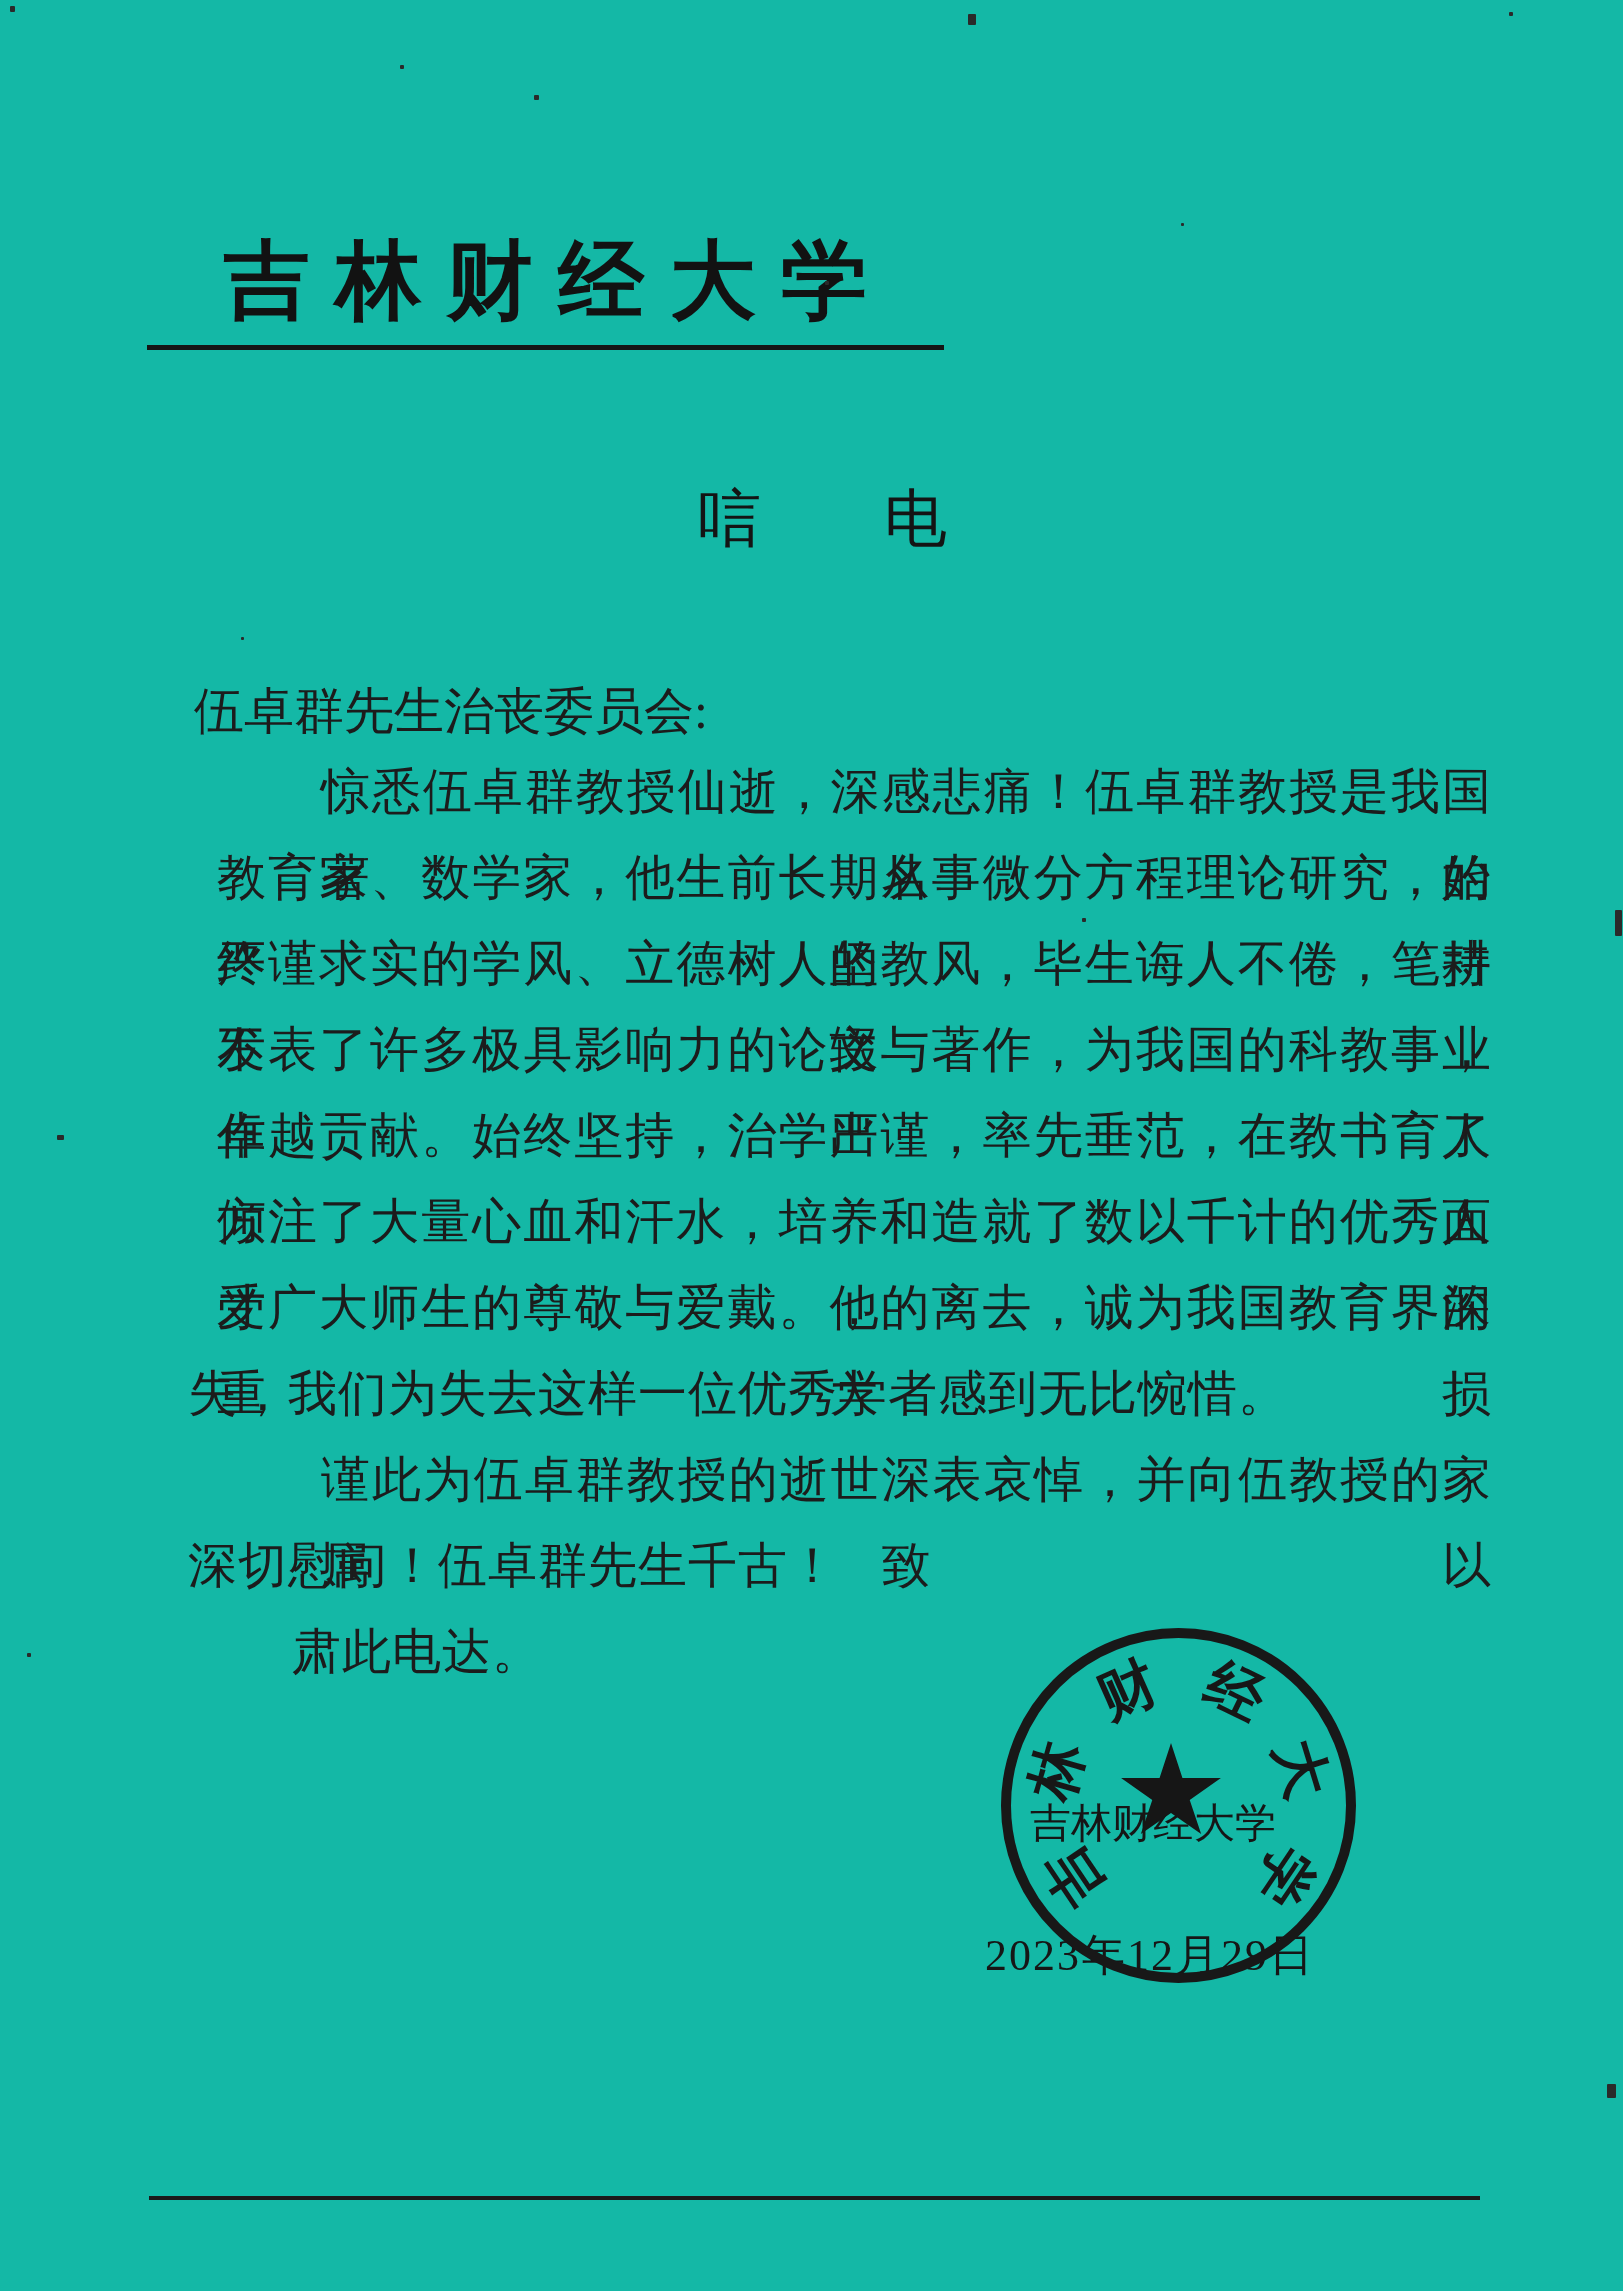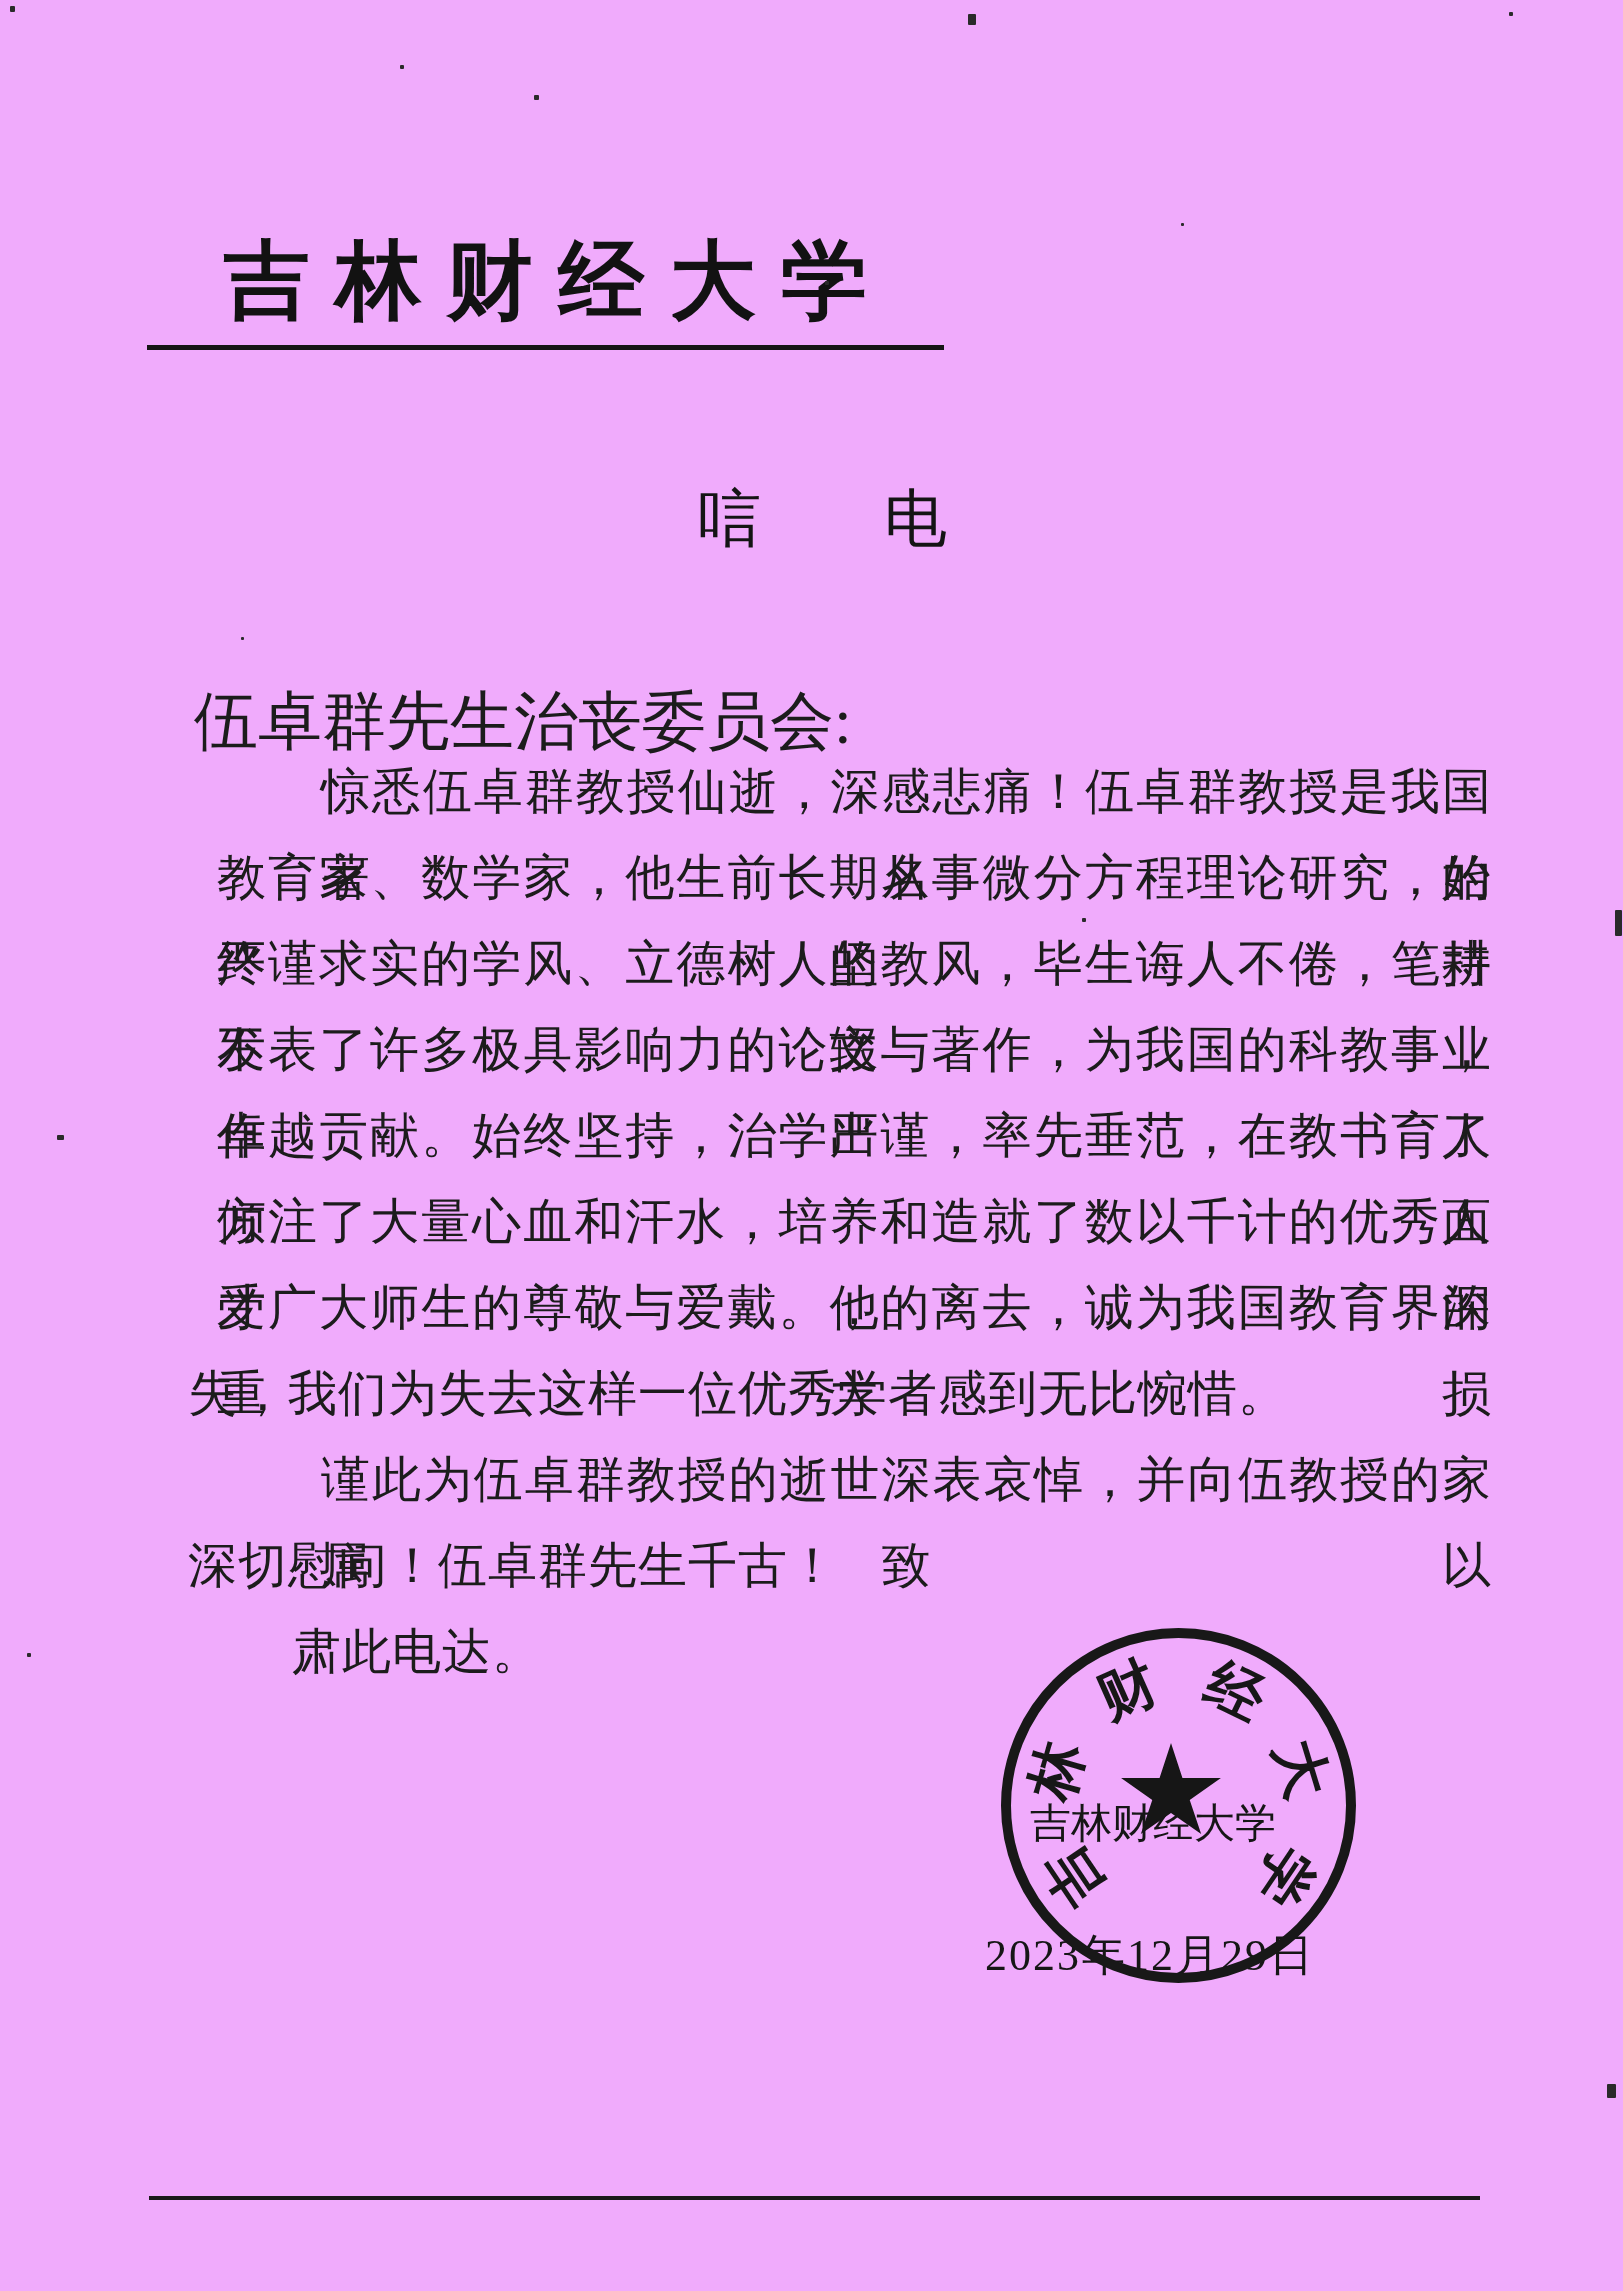--- a/index.html
+++ b/index.html
@@ -1,38 +1,38 @@
 <!DOCTYPE html>
 <html><head>
 <meta charset="utf-8">
 <style>
   html,body{margin:0;padding:0;background:#e8e8e8;}
   .page{
-    position:relative;width:1623px;height:2292px;background:#f0abfc;
+    position:relative;width:1623px;height:2292px;background:#14b8a6;
     overflow:hidden;font-family:"Liberation Serif","DejaVu Serif",serif;color:#1a1a1a;
   }
   
   .letterhead{
     position:absolute;top:223px;left:147px;width:797px;
     text-align:center;font-size:86px;font-weight:bold;color:#121212;
     letter-spacing:25.5px;text-indent:25.5px;white-space:nowrap;
   }
   .header-rule{
     position:absolute;top:345px;left:147px;width:797px;height:4.9px;background:#151515;
   }
   
   .doc-title{
     position:absolute;top:476px;left:698px;
     font-size:63px;font-weight:normal;color:#141414;
     letter-spacing:123px;white-space:nowrap;
   }
   
   .salutation{
     position:absolute;top:678px;left:194px;
-    font-size:64px;white-space:nowrap;color:#1c1c1c;
+    font-size:50px;white-space:nowrap;color:#1c1c1c;
   }
   
   .body-block{
     position:absolute;top:749px;left:188px;width:1304px;
     font-size:49px;line-height:86px;color:#1c1c1c;
   }
   .body-line{height:86px;letter-spacing:1px;}
   .body-line.fill{text-align:justify;text-align-last:justify;text-justify:inter-character;margin-left:29px;}
   .body-line.indent{padding-left:104px;}
   

